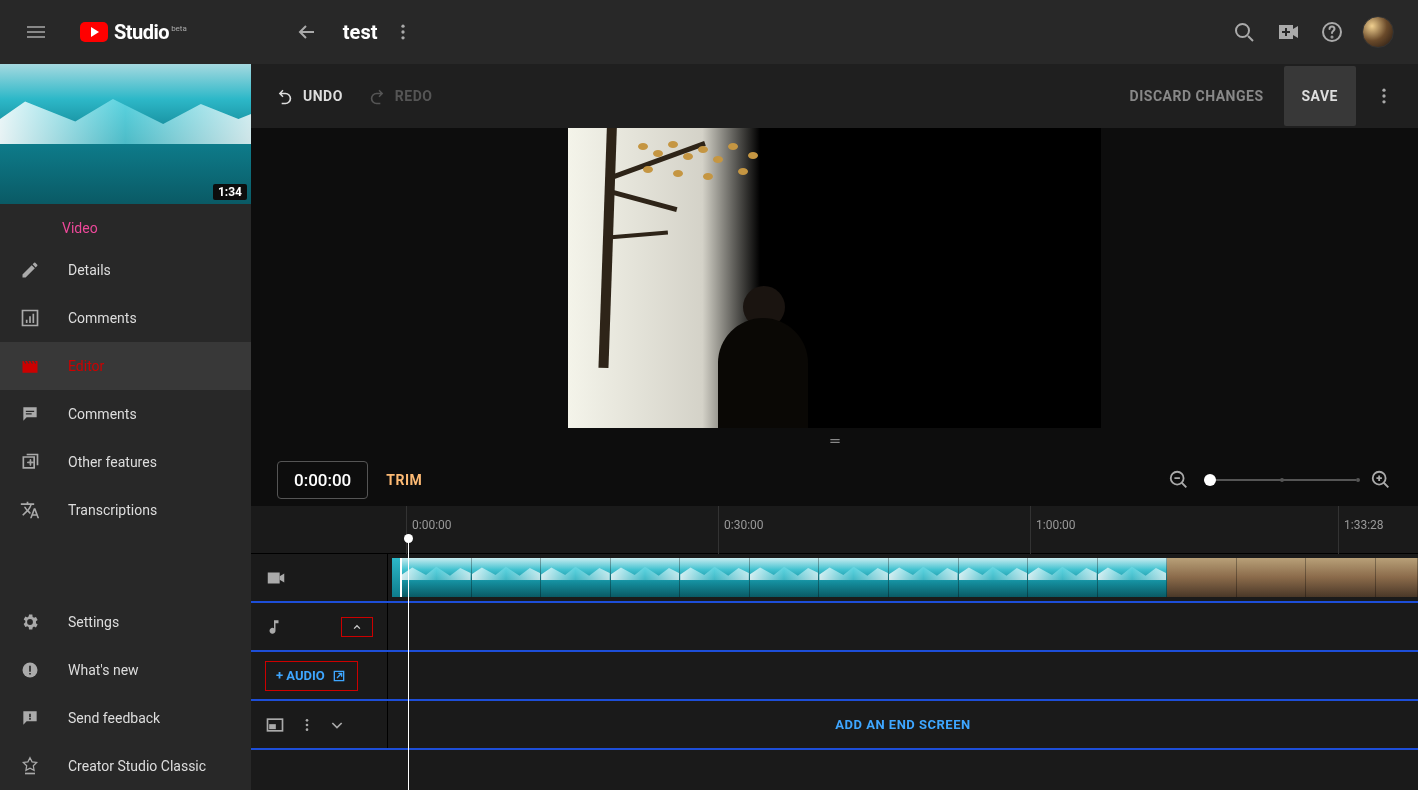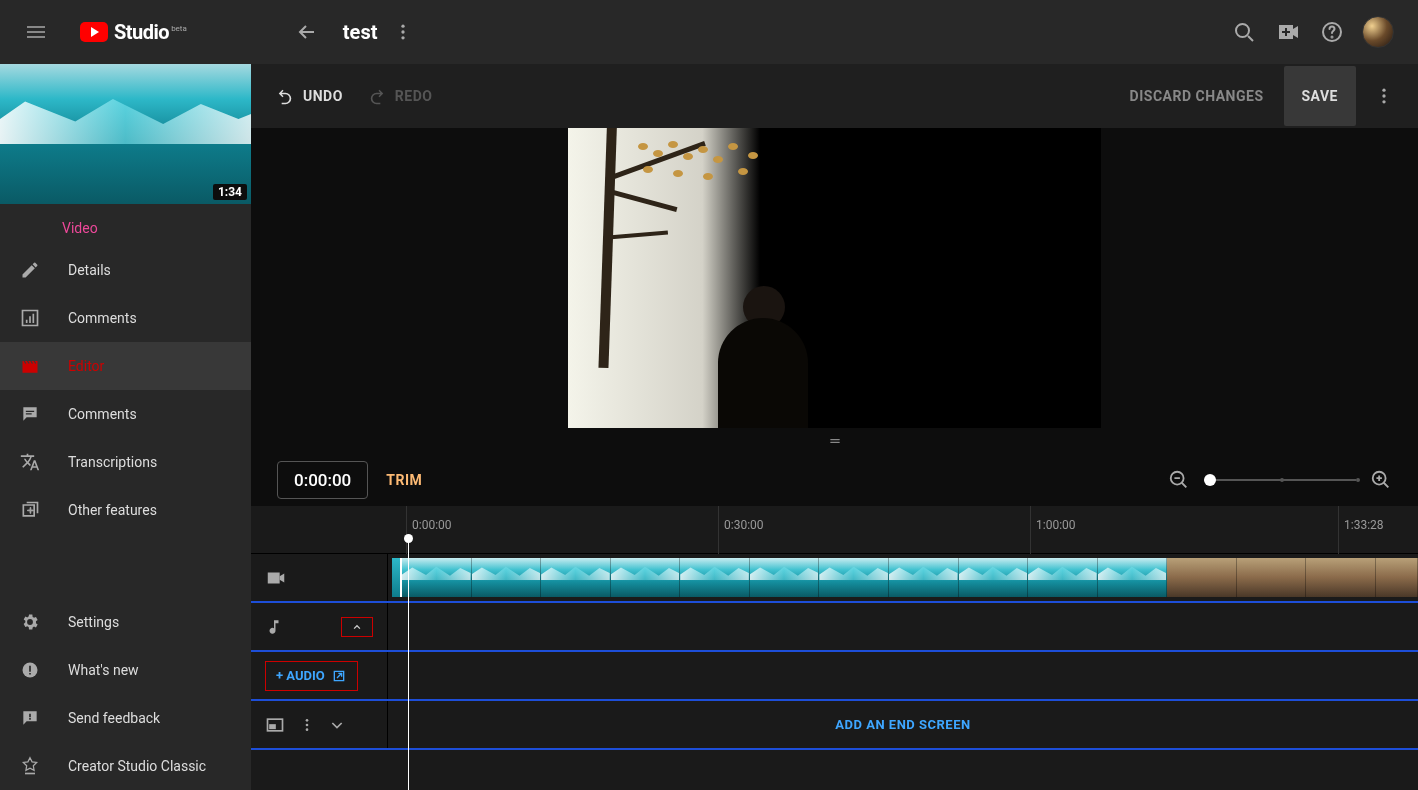--- a/index.html
+++ b/index.html
@@ -329,34 +329,34 @@
           <svg width="20" height="20" viewBox="0 0 24 24" fill="currentColor">
             <path d="M4 4h16v12H8l-4 4z"></path>
             <path fill="#282828" d="M7 8h10v1.5H7zM7 11h7v1.5H7z"></path>
           </svg>
         </span>
       <span class="label">Comments</span>
     </div>
     <div class="sidebar-item">
       <span class="icon">
           <svg width="20" height="20" viewBox="0 0 24 24" fill="currentColor">
-            <path d="M12.87 15.07l-2.54-2.51.03-.03A17.52 17.52 0 0014.07 6H17V4h-7V2H8v2H1v2h11.17C11.5 7.92 10.44 9.75 9 11.35 8.07 10.32 7.3 9.19 6.69 8h-2c.73 1.63 1.73 3.17 2.98 4.56l-5.09 5.02L4 19l5-5 3.11 3.11.76-2.04zM18.5 10h-2L12 22h2l1.12-3h4.75L21 22h2l-4.5-12zm-2.62 7l1.62-4.33L19.12 17h-3.24z"></path>
-          </svg>
-        </span>
-      <span class="label">Transcriptions</span>
-    </div>
-    <div class="sidebar-item">
-      <span class="icon">
-          <svg width="20" height="20" viewBox="0 0 24 24" fill="currentColor">
             <path d="M4 6h13v13H4z" fill="none" stroke="currentColor" stroke-width="2"></path>
             <path d="M8 3h13v13" fill="none" stroke="currentColor" stroke-width="2"></path>
             <path d="M9 12h3v-3h1v3h3v1h-3v3h-1v-3H9z" stroke="currentColor"></path>
           </svg>
         </span>
       <span class="label">Other features</span>
+    </div>
+    <div class="sidebar-item">
+      <span class="icon">
+          <svg width="20" height="20" viewBox="0 0 24 24" fill="currentColor">
+            <path d="M12.87 15.07l-2.54-2.51.03-.03A17.52 17.52 0 0014.07 6H17V4h-7V2H8v2H1v2h11.17C11.5 7.92 10.44 9.75 9 11.35 8.07 10.32 7.3 9.19 6.69 8h-2c.73 1.63 1.73 3.17 2.98 4.56l-5.09 5.02L4 19l5-5 3.11 3.11.76-2.04zM18.5 10h-2L12 22h2l1.12-3h4.75L21 22h2l-4.5-12zm-2.62 7l1.62-4.33L19.12 17h-3.24z"></path>
+          </svg>
+        </span>
+      <span class="label">Transcriptions</span>
     </div>
 
     <div class="sidebar-spacer"></div>
 
     <div class="sidebar-item">
       <span class="icon">
           <svg width="20" height="20" viewBox="0 0 24 24" fill="currentColor">
             <path d="M19.14 12.94a7.07 7.07 0 000-1.88l2.03-1.58-2-3.46-2.39.96a7.03 7.03 0 00-1.62-.94L14.8 3h-4l-.36 2.54c-.58.24-1.12.56-1.62.94l-2.39-.96-2 3.46 2.03 1.58a7.07 7.07 0 000 1.88L4.43 14.5l2 3.46 2.39-.96c.5.38 1.04.7 1.62.94L10.8 21h4l.36-2.54c.58-.24 1.12-.56 1.62-.94l2.39.96 2-3.46-2.03-1.58zM12 15.5A3.5 3.5 0 1112 8.5a3.5 3.5 0 010 7z"></path>
           </svg>
         </span>

